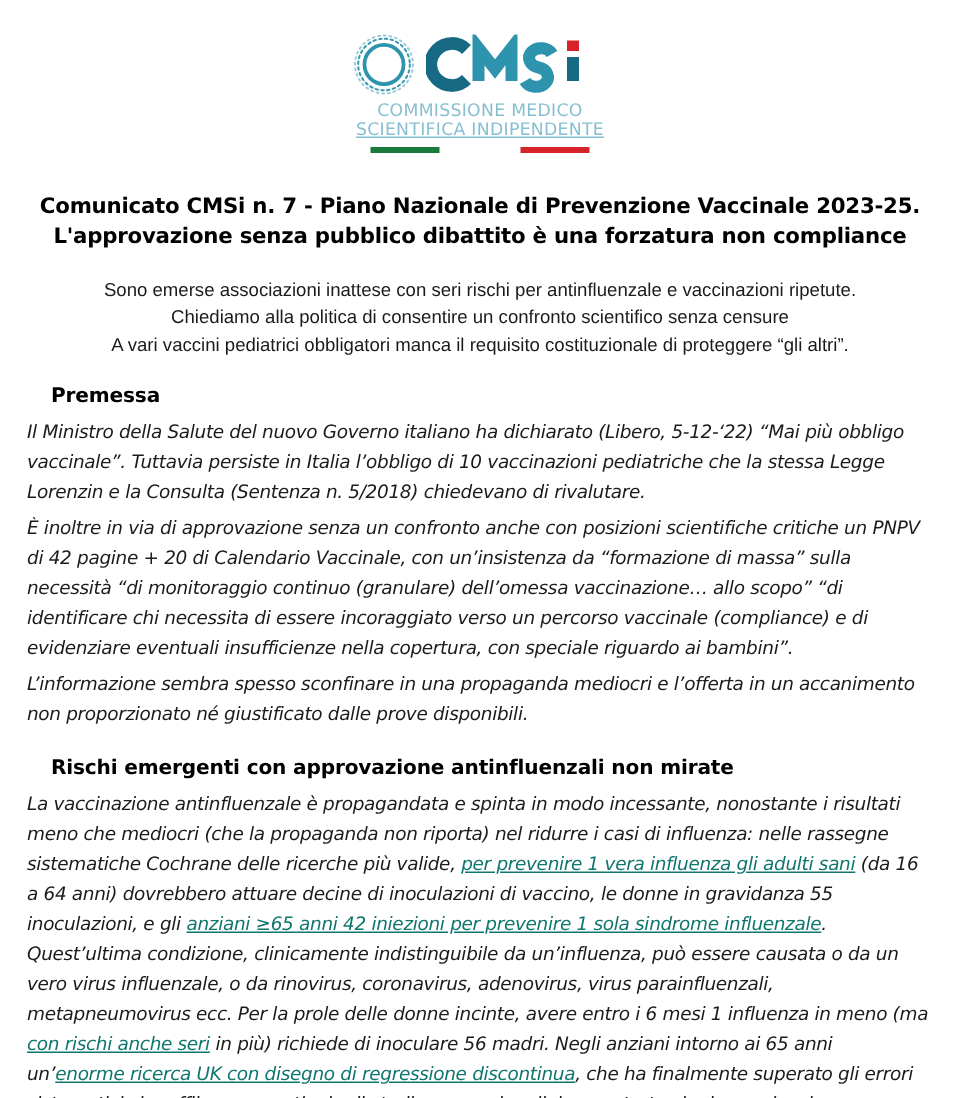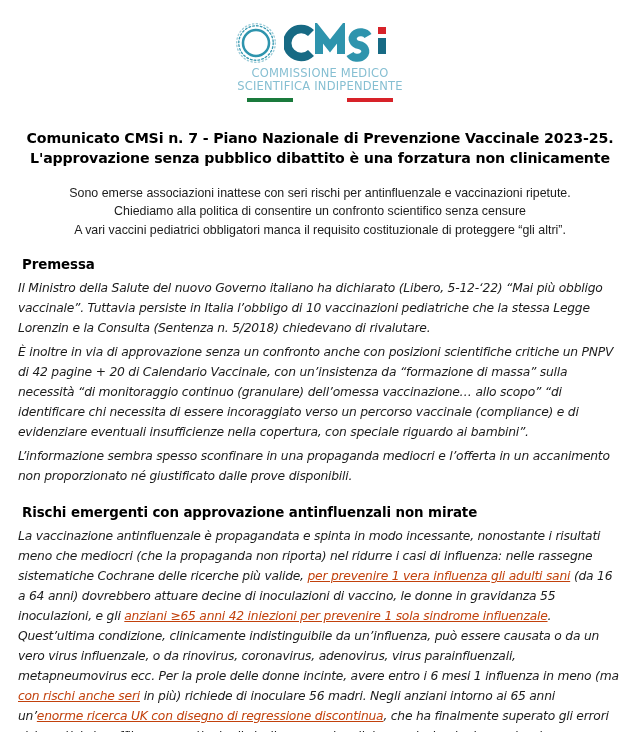--- a/index.html
+++ b/index.html
@@ -49,21 +49,21 @@
     margin-top: 3px;
     text-align: center;
     line-height: 1.12;
     font-family: "DejaVu Sans", sans-serif;
     font-size: 11.5px;
     letter-spacing: 0.2px;
     color: #8fc3d4;
     font-weight: 400;
   }
   .logo-sub .l1 { display: block; color: #86bfd2; }
-  .logo-sub .l2 { display: block; color: #86bfd2; }
+  .logo-sub .l2 { display: block; color: #86bfd2; text-decoration: underline; }
   .flags {
     margin-top: 5px;
     width: 146px;
     display: flex;
     justify-content: space-between;
   }
   .flag-bar { height: 4px; width: 46px; }
   .flag-green { background: #1a7a3c; }
   .flag-white { background: #ffffff; }
   .flag-red   { background: #d72229; }
@@ -92,21 +92,21 @@
     margin: 11px 0 0 0;
     text-align: center;
     font-family: "Liberation Sans", sans-serif;
     font-size: 12.4px;
     line-height: 1.47;
     color: #1b1b1b;
   }
   .subtitle .sline { display: block; }
 
   .section-head {
-    margin: 18px 0 6px 4px;
+    margin: 18px 0 6px 16px;
     font-family: "DejaVu Sans", sans-serif;
     font-weight: bold;
     font-size: 13.4px;
     color: #000000;
     letter-spacing: -0.1px;
   }
   .section-head.second { margin-top: 19px; }
 
   .para {
     margin: 0;
@@ -114,21 +114,21 @@
     font-size: 12.3px;
     line-height: 1.63;
     color: #1b1b1b;
     text-align: left;
     letter-spacing: -0.22px;
     font-style: italic;
   }
   .para + .para { margin-top: 4px; }
 
   a.doclink {
-    color: #c2410c;
+    color: #0f766e;
     text-decoration: underline;
     cursor: pointer;
   }
 </style>
 </head>
 <body>
 
 <div class="page">
 
   <div class="logo-block">
@@ -163,21 +163,21 @@
       <div class="flag-bar flag-green"></div>
       <div class="flag-bar flag-white"></div>
       <div class="flag-bar flag-red"></div>
     </div>
   </div>
 
   <div class="content">
 
     <h1 class="doc-title">
       <span class="tline">Comunicato CMSi n. 7 - Piano Nazionale di Prevenzione Vaccinale 2023-25.</span>
-      <span class="tline">L'approvazione senza pubblico dibattito è una forzatura non clinicamente</span>
+      <span class="tline">L'approvazione senza pubblico dibattito è una forzatura non compliance</span>
     </h1>
 
     <div class="subtitle">
       <span class="sline">Sono emerse associazioni inattese con seri rischi per antinfluenzale e vaccinazioni ripetute.</span>
       <span class="sline">Chiediamo alla politica di consentire un confronto scientifico senza censure</span>
       <span class="sline">A vari vaccini pediatrici obbligatori manca il requisito costituzionale di proteggere “gli altri”.</span>
     </div>
 
     <div id="sections-host">
         <div class="section-head">Premessa</div>

